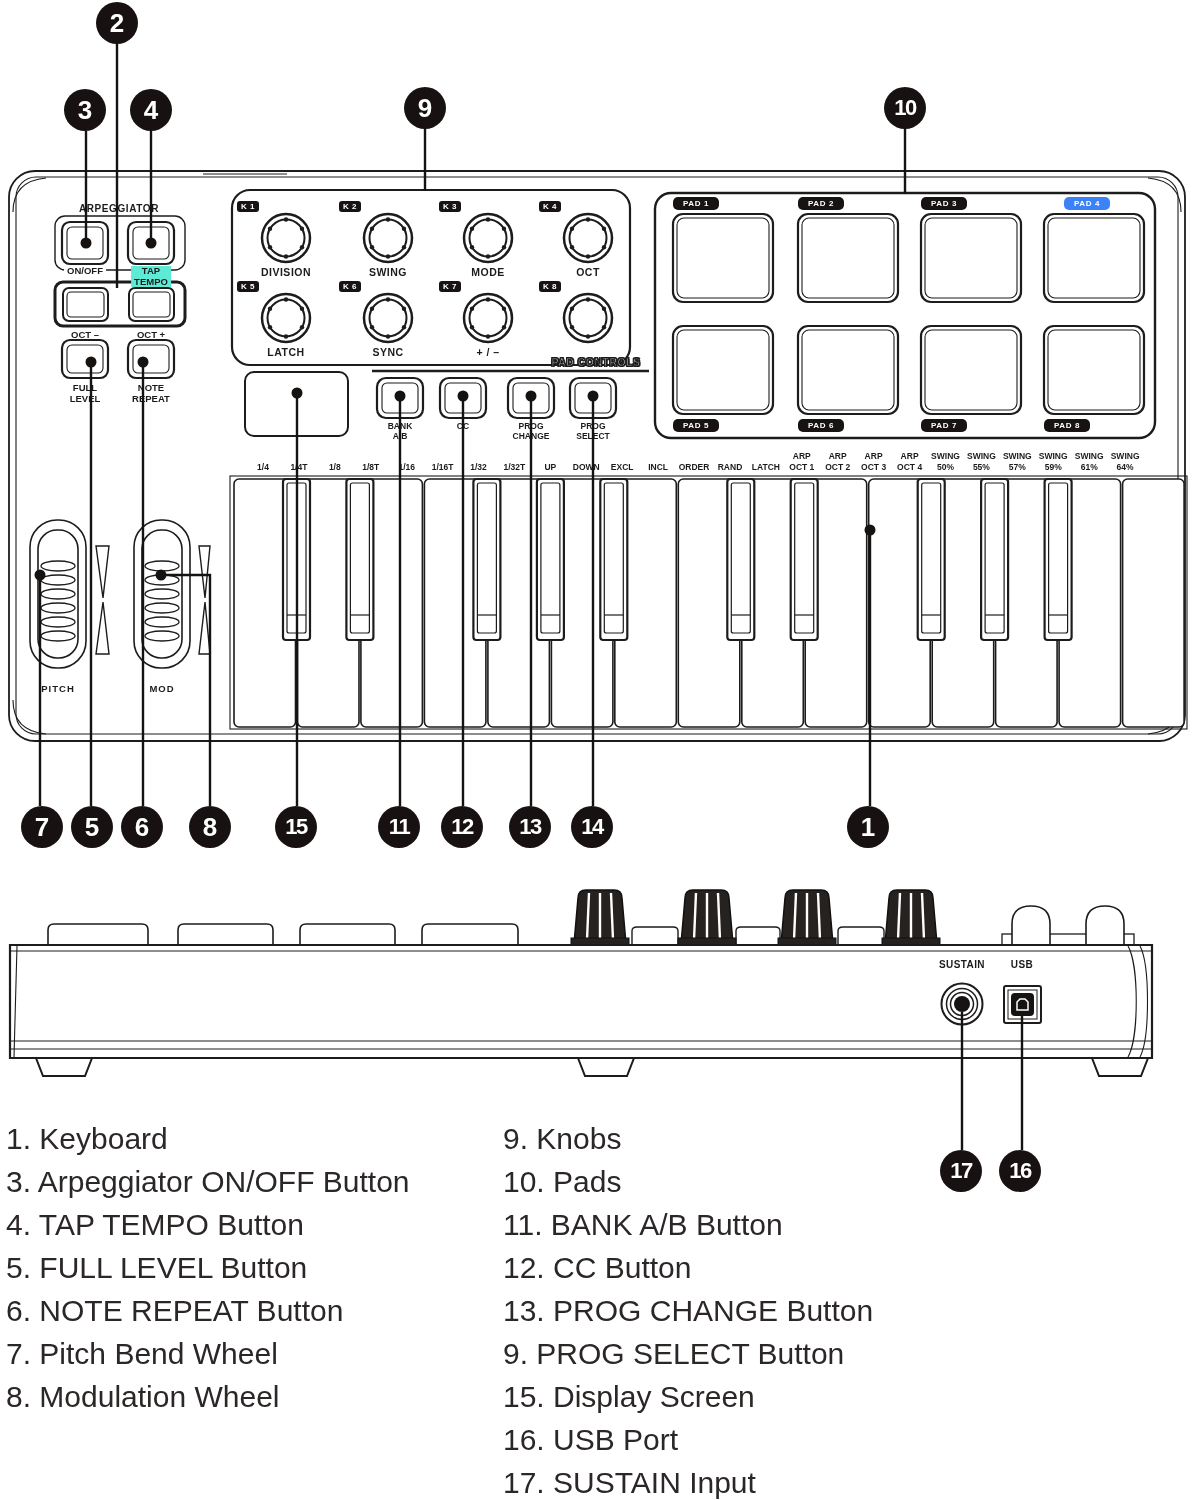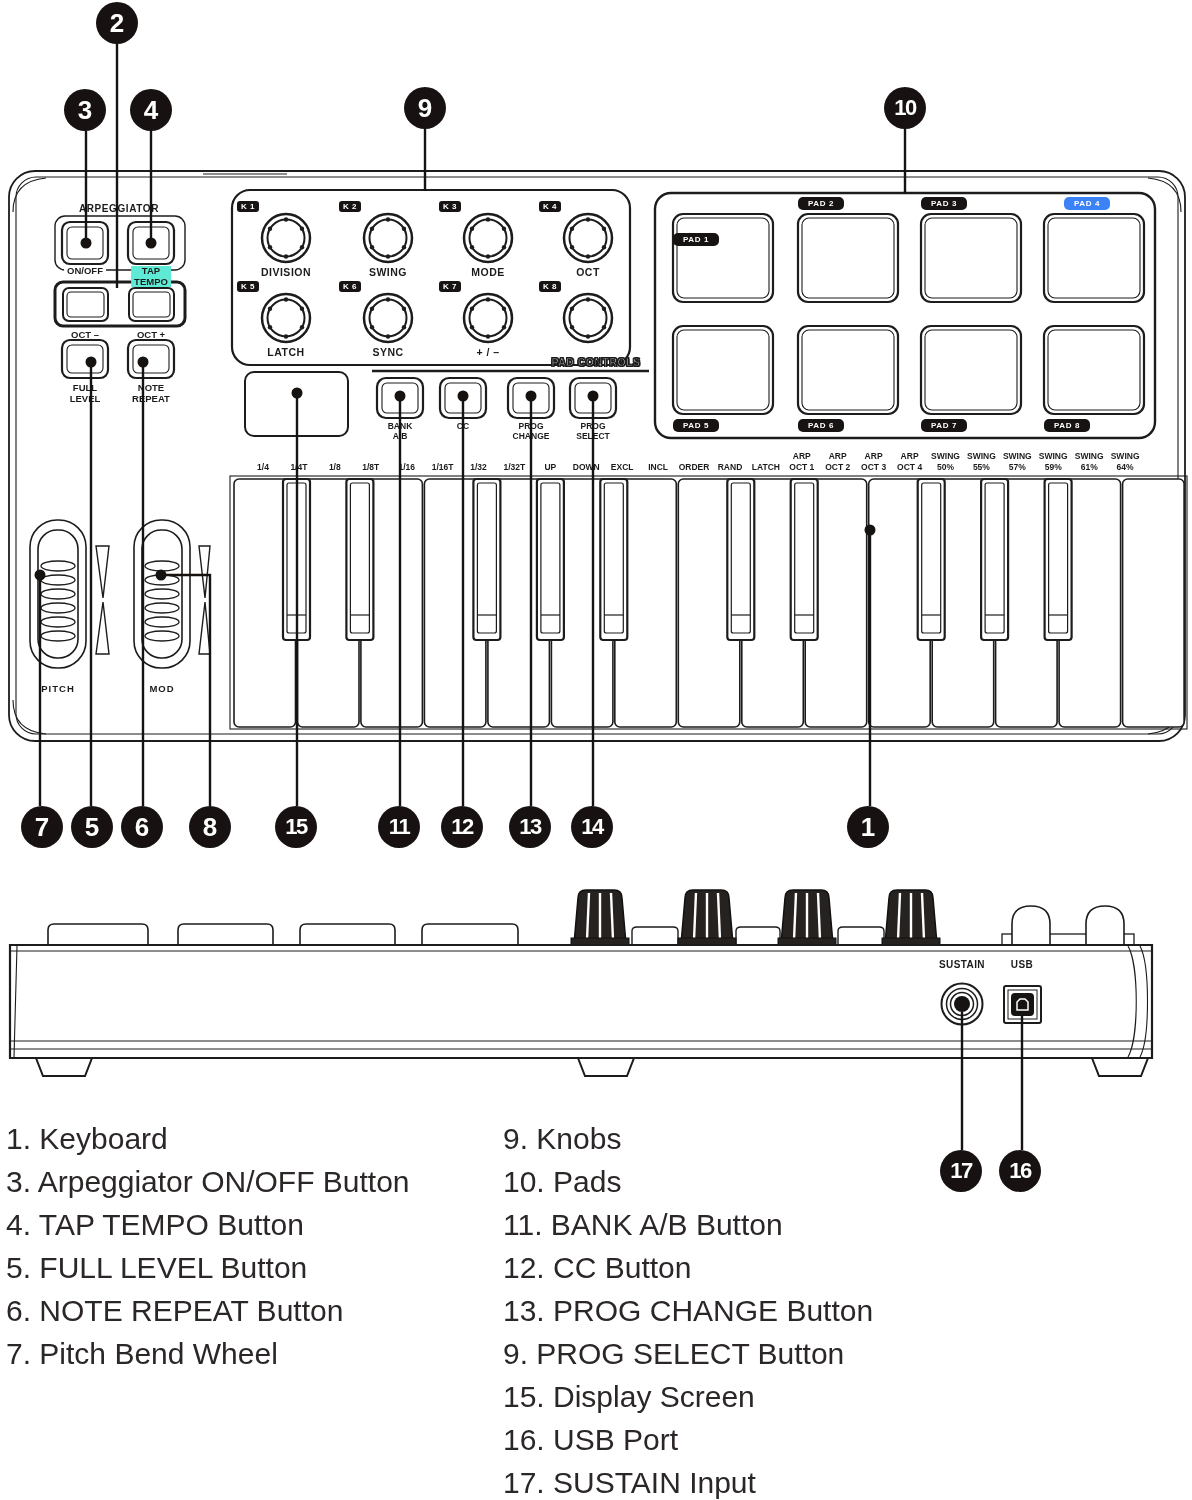--- a/index.html
+++ b/index.html
@@ -327,21 +327,21 @@
     <div id="knob-labels">
         <div style="position: absolute; left: 286px; top: 266px; transform: translateX(-50%); font-weight: bold; font-size: 10.5px; letter-spacing: 0.5px; color: rgb(27, 27, 27);">DIVISION</div>
         <div style="position: absolute; left: 388px; top: 266px; transform: translateX(-50%); font-weight: bold; font-size: 10.5px; letter-spacing: 0.5px; color: rgb(27, 27, 27);">SWING</div>
         <div style="position: absolute; left: 488px; top: 266px; transform: translateX(-50%); font-weight: bold; font-size: 10.5px; letter-spacing: 0.5px; color: rgb(27, 27, 27);">MODE</div>
         <div style="position: absolute; left: 588px; top: 266px; transform: translateX(-50%); font-weight: bold; font-size: 10.5px; letter-spacing: 0.5px; color: rgb(27, 27, 27);">OCT</div>
         <div style="position: absolute; left: 286px; top: 346px; transform: translateX(-50%); font-weight: bold; font-size: 10.5px; letter-spacing: 0.5px; color: rgb(27, 27, 27);">LATCH</div>
         <div style="position: absolute; left: 388px; top: 346px; transform: translateX(-50%); font-weight: bold; font-size: 10.5px; letter-spacing: 0.5px; color: rgb(27, 27, 27);">SYNC</div>
         <div style="position: absolute; left: 488px; top: 346px; transform: translateX(-50%); font-weight: bold; font-size: 10.5px; letter-spacing: 0.5px; color: rgb(27, 27, 27);">+ / –</div>
       </div>
     <div id="pad-badges">
-        <div style="position: absolute; left: 673px; top: 197px; width: 46px; height: 13px; background: rgb(23, 19, 18); color: rgb(255, 255, 255); font-weight: bold; font-size: 8px; border-radius: 5px; display: flex; align-items: center; justify-content: center; letter-spacing: 0.6px; margin-top: 36px;">PAD 1</div>
+        <div style="position: absolute; left: 673px; top: 197px; width: 46px; height: 13px; background: rgb(23, 19, 18); color: rgb(255, 255, 255); font-weight: bold; font-size: 8px; border-radius: 5px; display: flex; align-items: center; justify-content: center; letter-spacing: 0.6px;">PAD 1</div>
         <div style="position: absolute; left: 798px; top: 197px; width: 46px; height: 13px; background: rgb(23, 19, 18); color: rgb(255, 255, 255); font-weight: bold; font-size: 8px; border-radius: 5px; display: flex; align-items: center; justify-content: center; letter-spacing: 0.6px;">PAD 2</div>
         <div style="position: absolute; left: 921px; top: 197px; width: 46px; height: 13px; background: rgb(23, 19, 18); color: rgb(255, 255, 255); font-weight: bold; font-size: 8px; border-radius: 5px; display: flex; align-items: center; justify-content: center; letter-spacing: 0.6px;">PAD 3</div>
         <div style="position: absolute; left: 1044px; top: 197px; width: 46px; height: 13px; background: #3b82f6; color: rgb(255, 255, 255); font-weight: bold; font-size: 8px; border-radius: 5px; display: flex; align-items: center; justify-content: center; letter-spacing: 0.6px; margin-left: 20px;">PAD 4</div>
         <div style="position: absolute; left: 673px; top: 419px; width: 46px; height: 13px; background: rgb(23, 19, 18); color: rgb(255, 255, 255); font-weight: bold; font-size: 8px; border-radius: 5px; display: flex; align-items: center; justify-content: center; letter-spacing: 0.6px;">PAD 5</div>
         <div style="position: absolute; left: 798px; top: 419px; width: 46px; height: 13px; background: rgb(23, 19, 18); color: rgb(255, 255, 255); font-weight: bold; font-size: 8px; border-radius: 5px; display: flex; align-items: center; justify-content: center; letter-spacing: 0.6px;">PAD 6</div>
         <div style="position: absolute; left: 921px; top: 419px; width: 46px; height: 13px; background: rgb(23, 19, 18); color: rgb(255, 255, 255); font-weight: bold; font-size: 8px; border-radius: 5px; display: flex; align-items: center; justify-content: center; letter-spacing: 0.6px;">PAD 7</div>
         <div style="position: absolute; left: 1044px; top: 419px; width: 46px; height: 13px; background: rgb(23, 19, 18); color: rgb(255, 255, 255); font-weight: bold; font-size: 8px; border-radius: 5px; display: flex; align-items: center; justify-content: center; letter-spacing: 0.6px;">PAD 8</div>
       </div>
     <div id="padbtn-labels">
         <div style="position: absolute; left: 400px; top: 421px; transform: translateX(-50%); text-align: center; font-weight: bold; font-size: 8.5px; line-height: 10px; color: rgb(27, 27, 27); white-space: pre-line;">BANK
@@ -408,20 +408,21 @@
     <div class="co two" style="left:940px;top:1150px;">17</div>
     <div class="co two" style="left:999px;top:1150px;">16</div>
 
     <div id="legend-left" class="legend">
         <div style="">1. Keyboard</div>
         <div style="">3. Arpeggiator ON/OFF Button</div>
         <div style="">4. TAP TEMPO Button</div>
         <div style="">5. FULL LEVEL Button</div>
         <div style="">6. NOTE REPEAT Button</div>
         <div style="">7. Pitch Bend Wheel</div>
+        <div style="">8. Modulation Wheel</div>
       </div>
     <div id="legend-right" class="legend">
         <div style="">9. Knobs</div>
         <div style="">10. Pads</div>
         <div style="">11. BANK A/B Button</div>
         <div style="">12. CC Button</div>
         <div style="">13. PROG CHANGE Button</div>
         <div style="">9. PROG SELECT Button</div>
         <div style="">15. Display Screen</div>
         <div style="">16. USB Port</div>

